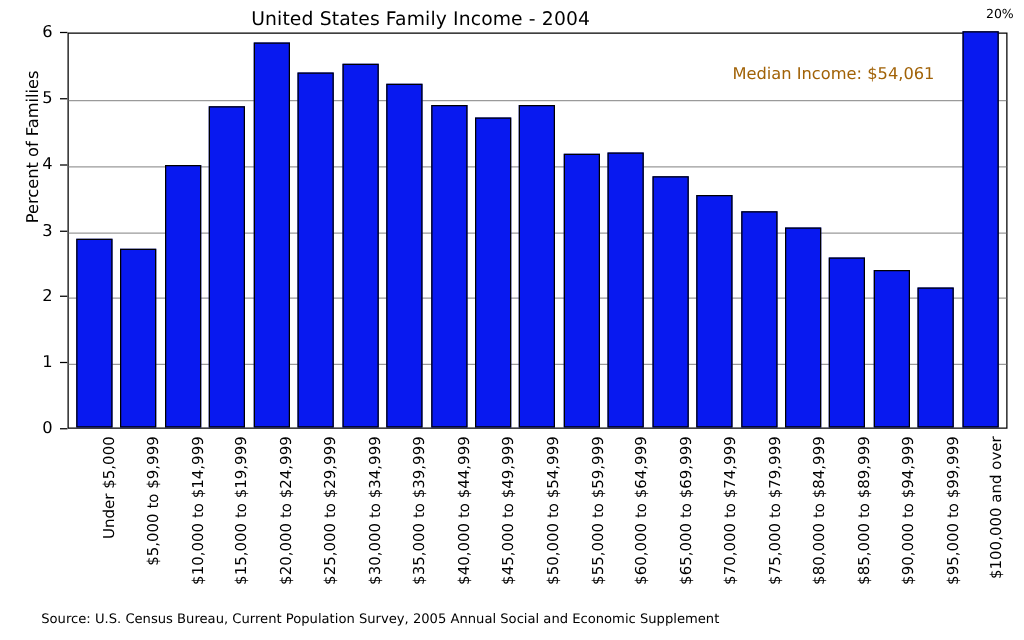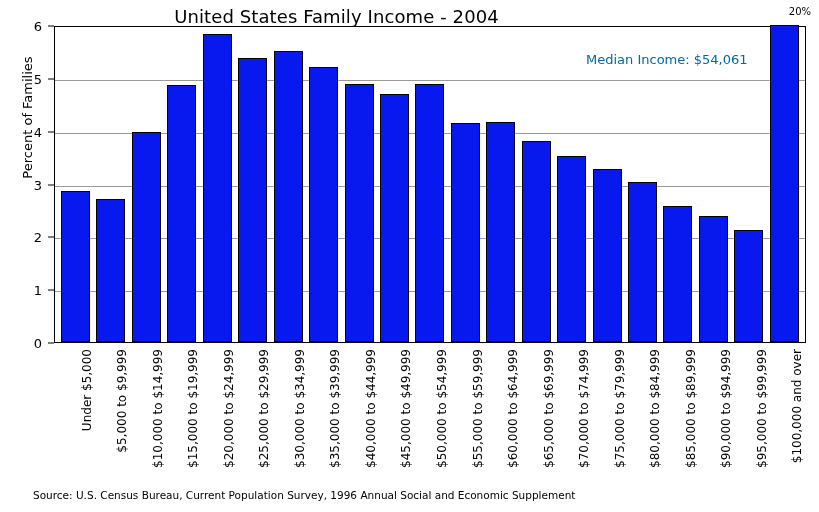--- a/index.html
+++ b/index.html
@@ -21,21 +21,21 @@
     width: 819px;
     height: 512px;
   }
   
   #chart-title {
     position: absolute;
     left: 0;
     top: 6px;
     width: 673px;
     text-align: center;
-    font-size: 18px;
+    font-size: 15px;
     color: #000;
     letter-spacing: 0.1px;
   }
   
   #corner-note {
     position: absolute;
     right: 8px;
     top: 6px;
     font-size: 10px;
     color: #000;
@@ -138,21 +138,21 @@
     white-space: nowrap;
     color: #000;
     margin-left: 5px;
   }
   
   #median-note {
     position: absolute;
     left: 586px;
     top: 52px;
     font-size: 13px;
-    color: #0369a1;
+    color: #a16207;
   }
   
   #source-note {
     position: absolute;
     left: 33px;
     top: 489px;
     font-size: 10.5px;
     color: #000;
   }
 </style>
@@ -278,15 +278,15 @@
         <span>$90,000 to $94,999</span>
       </div>
       <div class="x-tick">
         <span>$95,000 to $99,999</span>
       </div>
       <div class="x-tick">
         <span>$100,000 and over</span>
       </div>
     </div>
 
-  <div id="source-note">Source: U.S. Census Bureau, Current Population Survey, 1996 Annual Social and Economic Supplement</div>
+  <div id="source-note">Source: U.S. Census Bureau, Current Population Survey, 2005 Annual Social and Economic Supplement</div>
 
 </div>
 
 </body></html>

